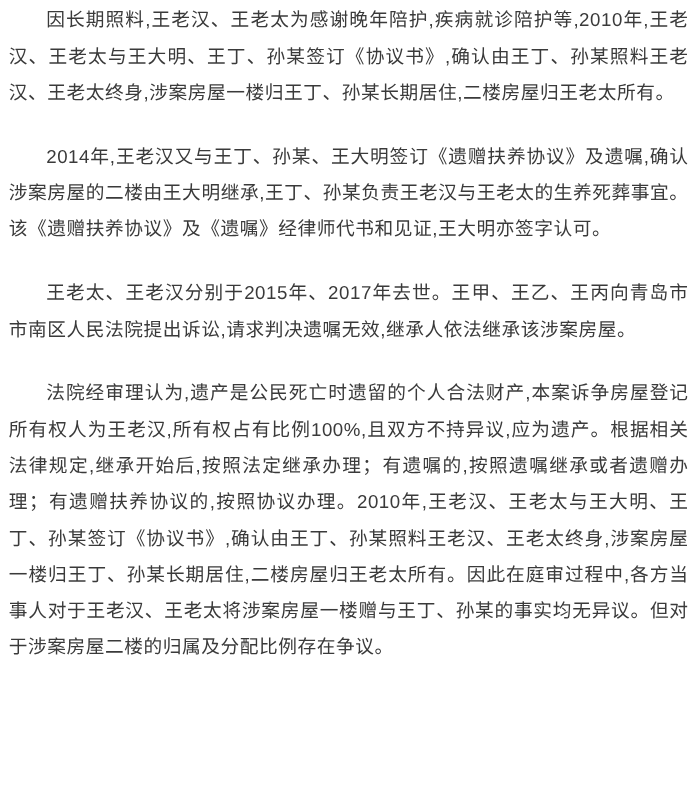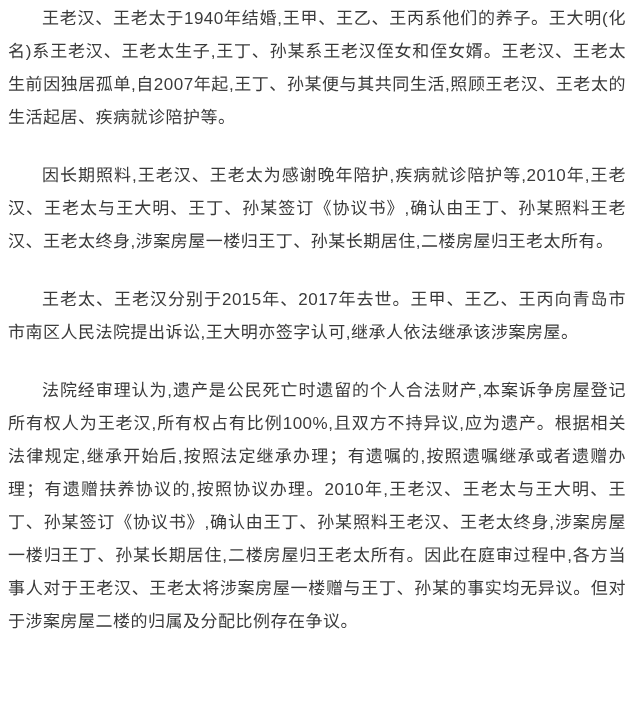--- a/index.html
+++ b/index.html
@@ -28,17 +28,17 @@
     letter-spacing: 0.5px;
     margin: 0 0 25px 0;
     word-break: break-all;
   }
   .doc p:last-child { margin-bottom: 0; }
 </style>
 </head>
 <body>
 
 <div class="doc">
-  <p>王老汉、王老太于1940年结婚,王甲、王乙、王丙系他们的养子。王大明(化名)系王老汉、王老太生子,王丁、孙某系王老汉侄女和侄女婿。王老汉、王老太生前因独居孤单,自2007年起,王丁、孙某便与其共同生活,照顾王老汉、王老太的生活起居、疾病就诊陪护等。</p>
   <p>因长期照料,王老汉、王老太为感谢晚年陪护,疾病就诊陪护等,2010年,王老汉、王老太与王大明、王丁、孙某签订《协议书》,确认由王丁、孙某照料王老汉、王老太终身,涉案房屋一楼归王丁、孙某长期居住,二楼房屋归王老太所有。</p>
-  <p>王老太、王老汉分别于2015年、2017年去世。王甲、王乙、王丙向青岛市市南区人民法院提出诉讼,王大明亦签字认可,继承人依法继承该涉案房屋。</p>
+  <p>2014年,王老汉又与王丁、孙某、王大明签订《遗赠扶养协议》及遗嘱,确认涉案房屋的二楼由王大明继承,王丁、孙某负责王老汉与王老太的生养死葬事宜。该《遗赠扶养协议》及《遗嘱》经律师代书和见证,王大明亦签字认可。</p>
+  <p>王老太、王老汉分别于2015年、2017年去世。王甲、王乙、王丙向青岛市市南区人民法院提出诉讼,请求判决遗嘱无效,继承人依法继承该涉案房屋。</p>
   <p>法院经审理认为,遗产是公民死亡时遗留的个人合法财产,本案诉争房屋登记所有权人为王老汉,所有权占有比例100%,且双方不持异议,应为遗产。根据相关法律规定,继承开始后,按照法定继承办理；有遗嘱的,按照遗嘱继承或者遗赠办理；有遗赠扶养协议的,按照协议办理。2010年,王老汉、王老太与王大明、王丁、孙某签订《协议书》,确认由王丁、孙某照料王老汉、王老太终身,涉案房屋一楼归王丁、孙某长期居住,二楼房屋归王老太所有。因此在庭审过程中,各方当事人对于王老汉、王老太将涉案房屋一楼赠与王丁、孙某的事实均无异议。但对于涉案房屋二楼的归属及分配比例存在争议。</p>
 </div>
 
 </body></html>

